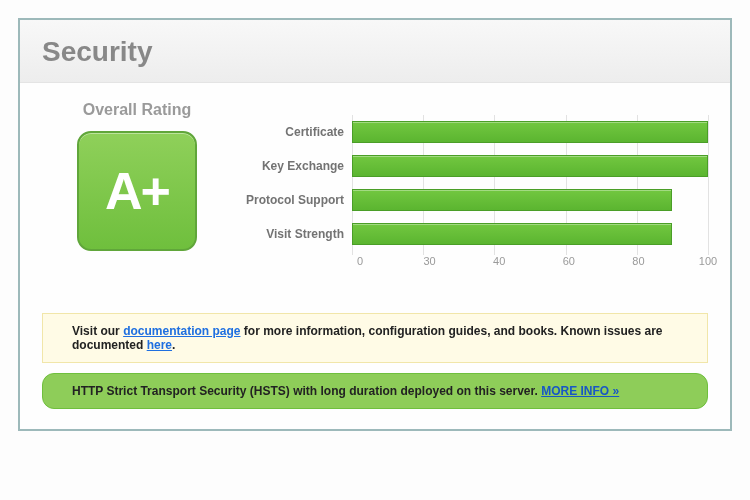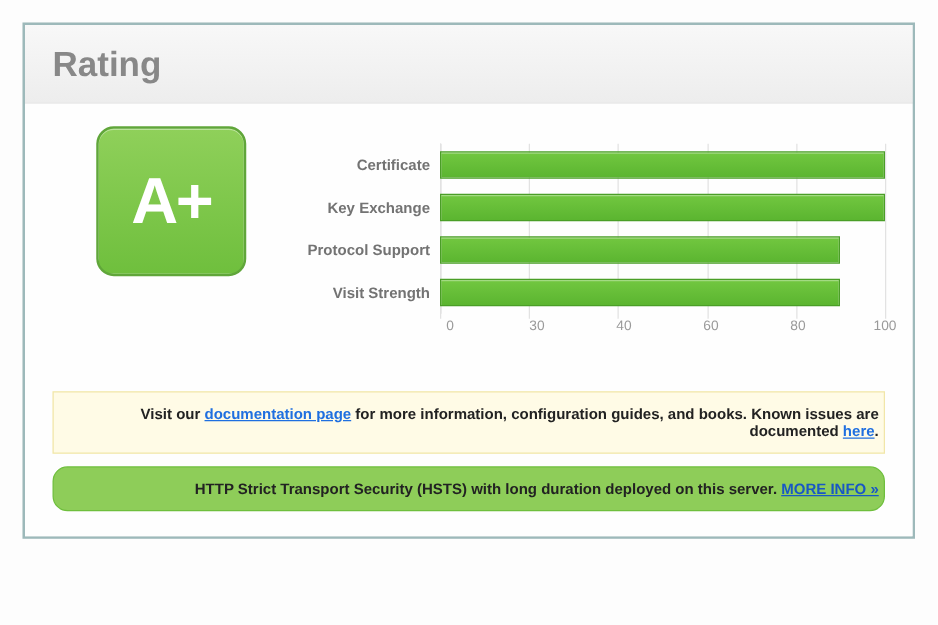--- a/index.html
+++ b/index.html
@@ -129,24 +129,24 @@
   .tick {
     position: absolute;
     top: 0;
     font-size: 11px;
     color: #9a9a9a;
     transform: translateX(-50%);
   }
 
   .notice {
     margin-top: 36px;
-    padding: 10px 4px;
+    padding: 10px 29px;
     font-size: 12px;
     font-weight: bold;
-    text-align: right;
+    text-align: left;
     border: 1px solid;
   }
   .notice.yellow {
     background: #fffbe6;
     border-color: #f1e6a9;
     color: #222;
   }
   .notice.green {
     background: #8ecd59;
     border-color: #6fbf3d;
@@ -163,27 +163,28 @@
   }
   .notice.green .link {
     color: #1857c5;
   }
 </style>
 </head>
 <body>
 
 <div class="outer">
   <div class="header">
-    <h1>Rating</h1>
+    <h1>Security</h1>
   </div>
 
   <div class="content">
     <div class="top-row">
 
       <div class="rating-col">
+        <div class="rating-title">Overall Rating</div>
         <div class="rating-badge">
           <span>A+</span>
         </div>
       </div>
 
       <div class="chart-col">
         <div class="chart">
           <div class="chart-labels">
             <div class="chart-label">Certificate</div>
             <div class="chart-label">Key Exchange</div>

